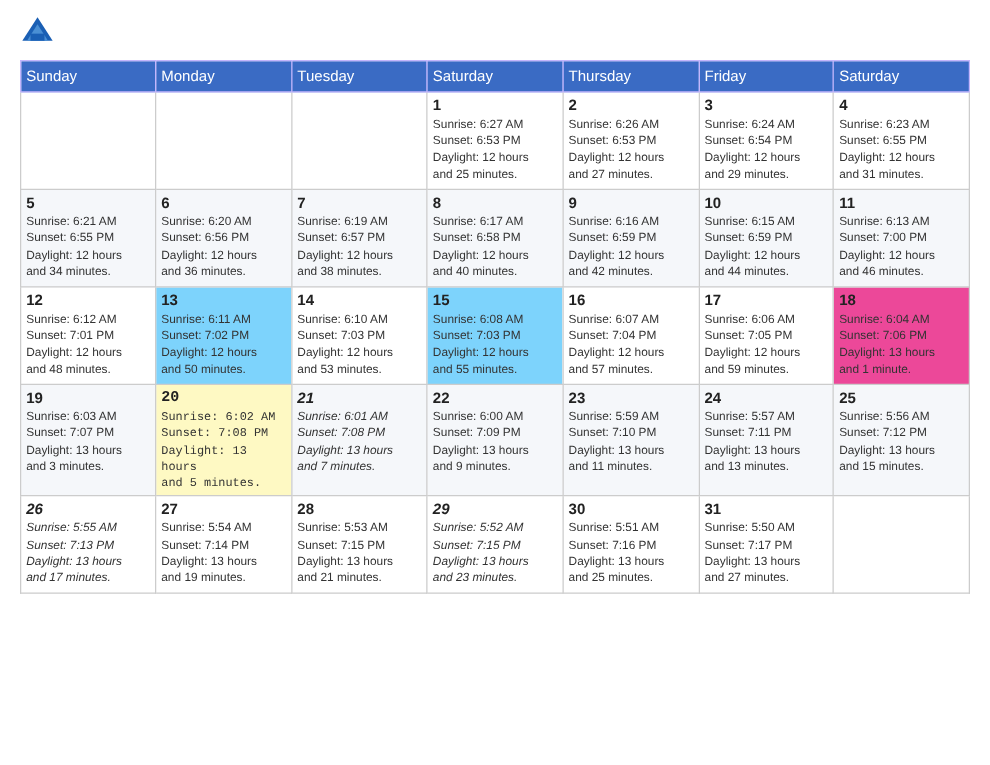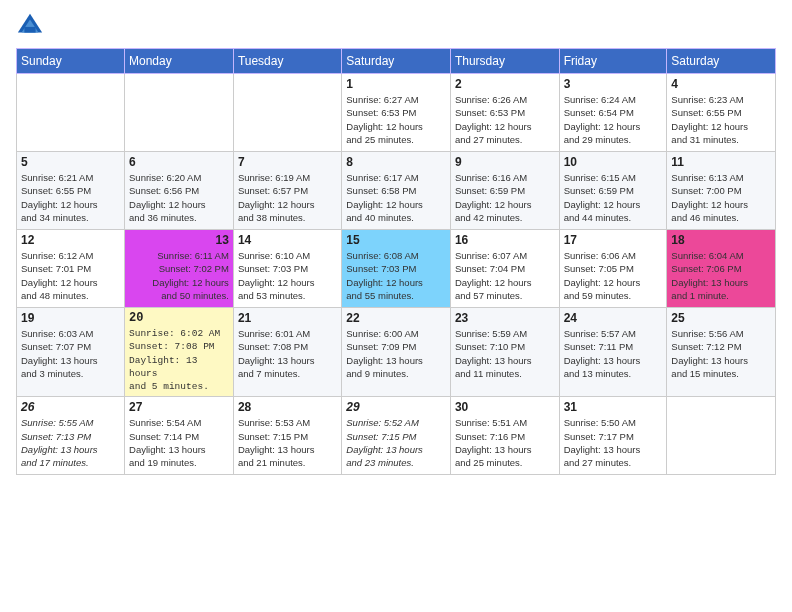--- a/index.html
+++ b/index.html
@@ -177,21 +177,21 @@
           <td style="background: rgb(245, 247, 250);">
             <div class="day-num">11</div>
             <div class="day-info">Sunrise: 6:13 AM<br>Sunset: 7:00 PM<br>Daylight: 12 hours<br>and 46 minutes.</div>
           </td>
         </tr>
         <tr>
           <td style="background: rgb(255, 255, 255);">
             <div class="day-num">12</div>
             <div class="day-info">Sunrise: 6:12 AM<br>Sunset: 7:01 PM<br>Daylight: 12 hours<br>and 48 minutes.</div>
           </td>
-          <td style="background: #d946ef; text-align: right;">
+          <td style="background: #7dd3fc;">
             <div class="day-num">13</div>
             <div class="day-info">Sunrise: 6:11 AM<br>Sunset: 7:02 PM<br>Daylight: 12 hours<br>and 50 minutes.</div>
           </td>
           <td style="background: rgb(255, 255, 255);">
             <div class="day-num">14</div>
             <div class="day-info">Sunrise: 6:10 AM<br>Sunset: 7:03 PM<br>Daylight: 12 hours<br>and 53 minutes.</div>
           </td>
           <td style="background: #7dd3fc;">
             <div class="day-num">15</div>
             <div class="day-info">Sunrise: 6:08 AM<br>Sunset: 7:03 PM<br>Daylight: 12 hours<br>and 55 minutes.</div>
@@ -211,21 +211,21 @@
         </tr>
         <tr>
           <td style="background: rgb(245, 247, 250);">
             <div class="day-num">19</div>
             <div class="day-info">Sunrise: 6:03 AM<br>Sunset: 7:07 PM<br>Daylight: 13 hours<br>and 3 minutes.</div>
           </td>
           <td style="background: #fef9c3; font-family: Liberation Mono, monospace;">
             <div class="day-num">20</div>
             <div class="day-info">Sunrise: 6:02 AM<br>Sunset: 7:08 PM<br>Daylight: 13 hours<br>and 5 minutes.</div>
           </td>
-          <td style="background: rgb(245, 247, 250);">
+          <td style="background: rgb(245, 247, 250); font-style: italic;">
             <div class="day-num">21</div>
             <div class="day-info">Sunrise: 6:01 AM<br>Sunset: 7:08 PM<br>Daylight: 13 hours<br>and 7 minutes.</div>
           </td>
           <td style="background: rgb(245, 247, 250);">
             <div class="day-num">22</div>
             <div class="day-info">Sunrise: 6:00 AM<br>Sunset: 7:09 PM<br>Daylight: 13 hours<br>and 9 minutes.</div>
           </td>
           <td style="background: rgb(245, 247, 250);">
             <div class="day-num">23</div>
             <div class="day-info">Sunrise: 5:59 AM<br>Sunset: 7:10 PM<br>Daylight: 13 hours<br>and 11 minutes.</div>

